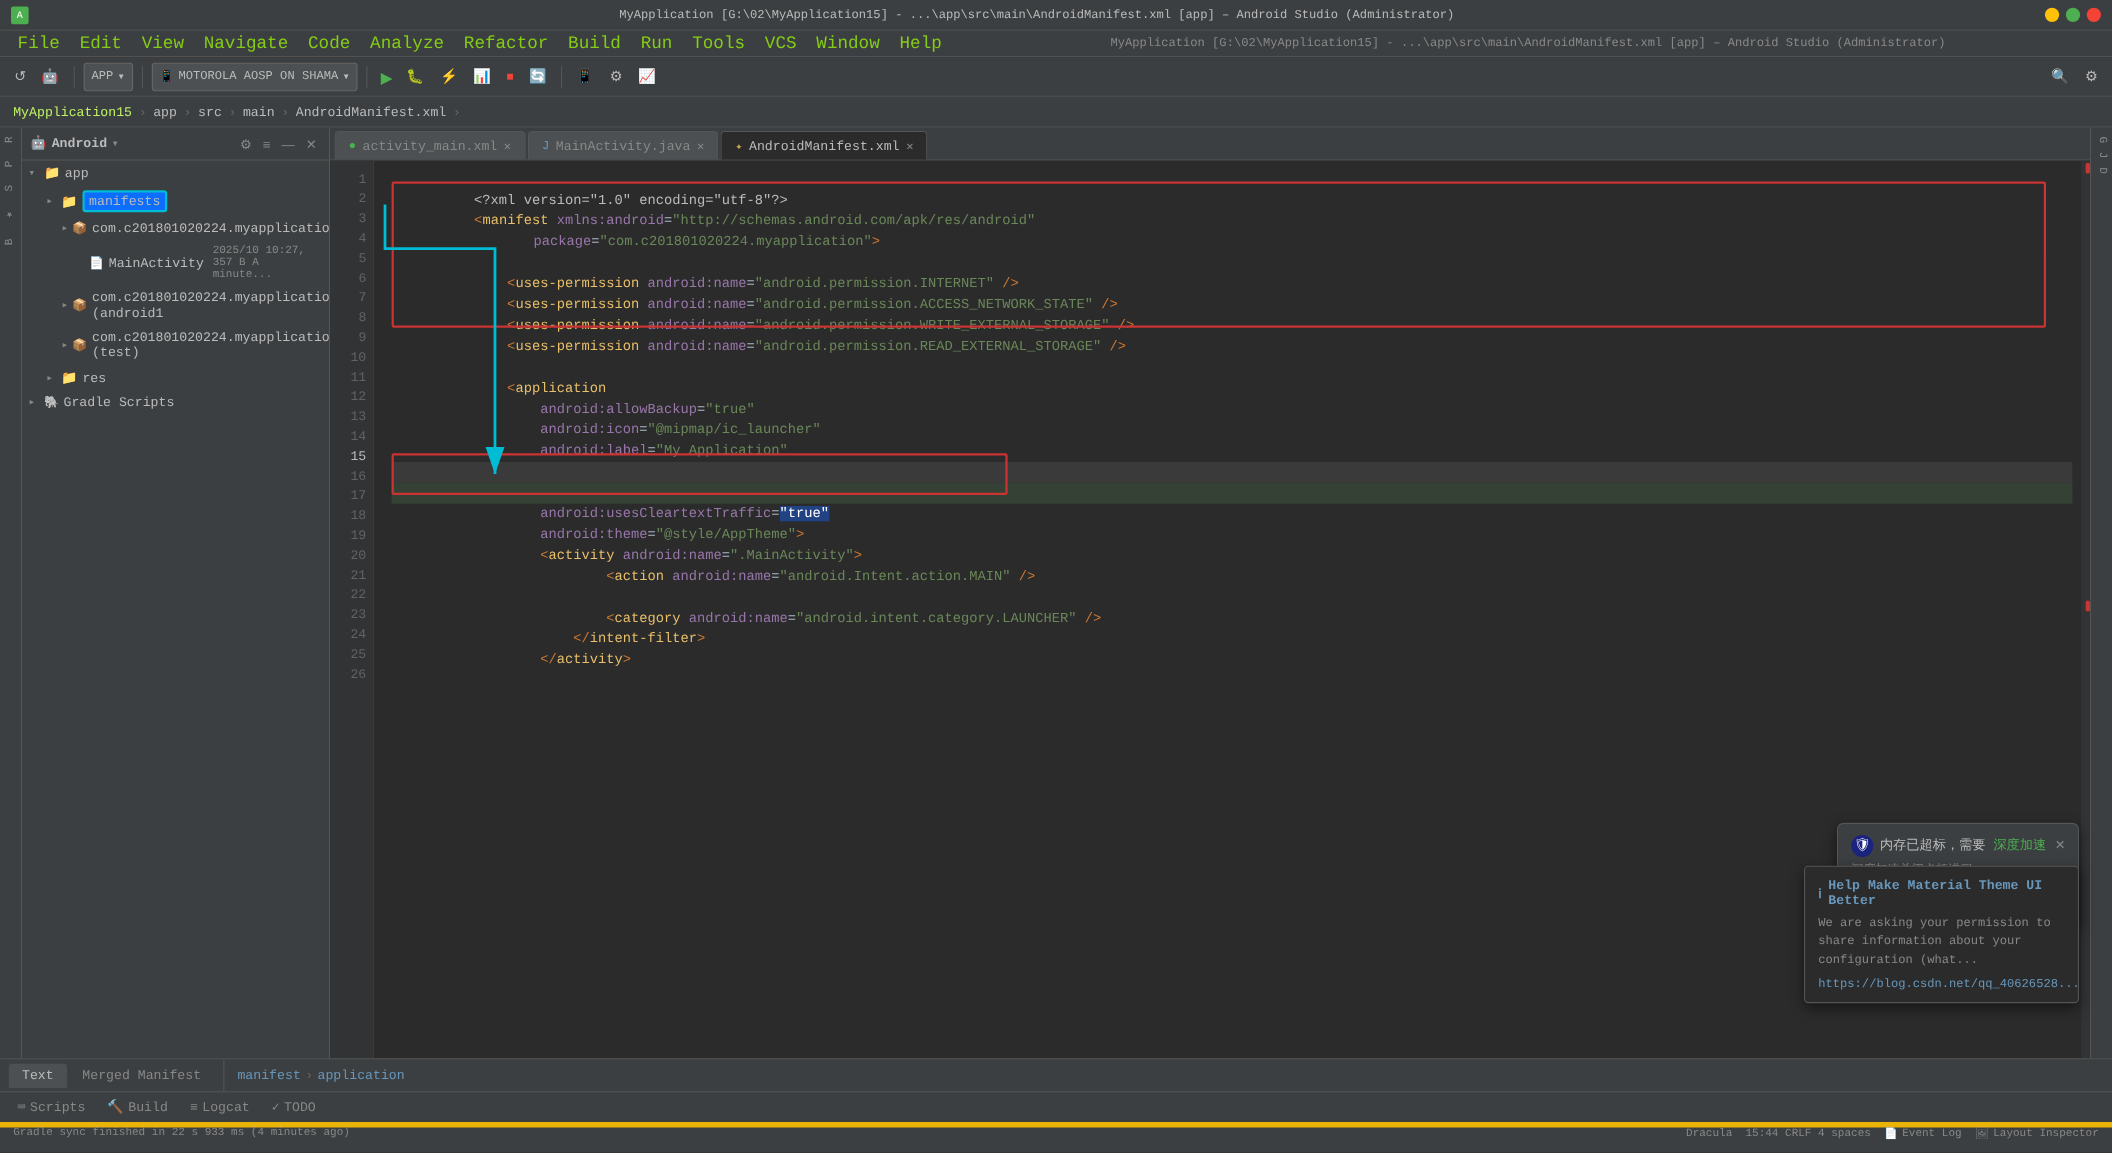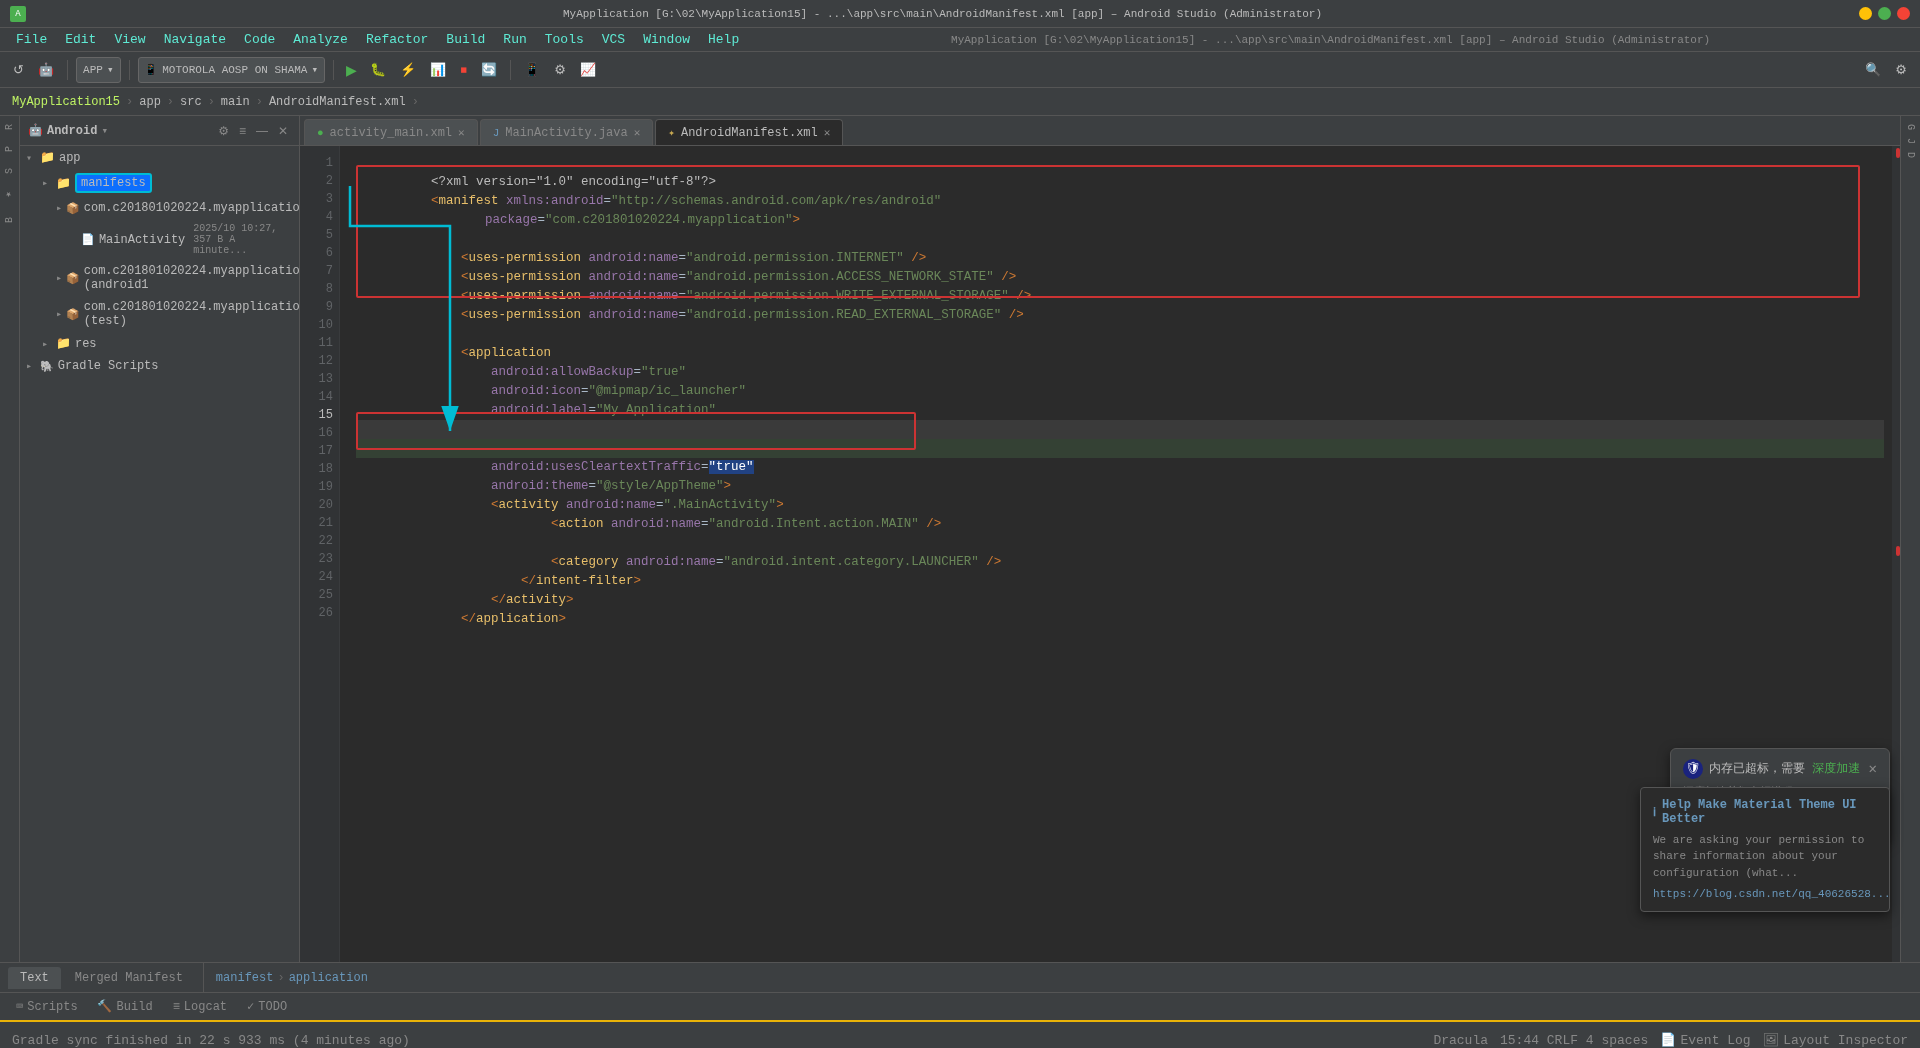--- a/index.html
+++ b/index.html
@@ -47,22 +47,22 @@
     #menu-bar {
       background: #3c3f41;
       height: 24px;
       display: flex;
       align-items: center;
       padding: 0 8px;
       border-bottom: 1px solid #555;
       gap: 2px;
     }
     .menu-item {
-      color: #5eead4;
-      font-size: 13px;
+      color: #84cc16;
+      font-size: 16px;
       padding: 2px 8px;
       cursor: pointer;
       border-radius: 3px;
     }
 
     
     #toolbar {
       background: #3c3f41;
       height: 36px;
       display: flex;
@@ -337,25 +337,25 @@
       gap: 4px;
       color: #888;
       font-size: 12px;
     }
 
     
     #status-bar {
       background: #3c3f41;
       height: 28px;
       display: flex;
-      align-items: flex-end;
+      align-items: flex-start;
       justify-content: space-between;
       padding: 0 12px;
-      border-top: 2px solid #eab308;
-      font-size: 13px;
+      border-top: 5px solid #eab308;
+      font-size: 10px;
       color: #888;
     }
     .status-left { display: flex; align-items: center; gap: 8px; }
     .status-right { display: flex; align-items: center; gap: 12px; }
     .status-item { cursor: pointer; }
     .layout-inspector-btn {
       display: flex;
       align-items: center;
       gap: 4px;
       color: #888;
@@ -773,23 +773,20 @@
         </div>
 
         <div class="code-line">
           <span class="xml-bracket">            &lt;/</span><span class="xml-tag">intent-filter</span><span class="xml-bracket">&gt;</span>
         </div>
 
         <div class="code-line">
           <span class="xml-bracket">        &lt;/</span><span class="xml-tag">activity</span><span class="xml-bracket">&gt;</span>
         </div>
 
-        <div class="code-line">
-          <span class="xml-bracket">    &lt;/</span><span class="xml-tag">application</span><span class="xml-bracket">&gt;</span>
-        </div>
 
         <div class="code-line">&nbsp;</div>
 
       </div>
 
       <div style="position:absolute;right:0;top:0;width:8px;height:100%;background:#313335;">
         <div style="position:absolute;top:2px;right:0;width:4px;height:10px;background:#cc3333;border-radius:2px;"></div>
         <div style="position:absolute;top:49%;right:0;width:4px;height:10px;background:#cc3333;border-radius:2px;"></div>
       </div>
 

